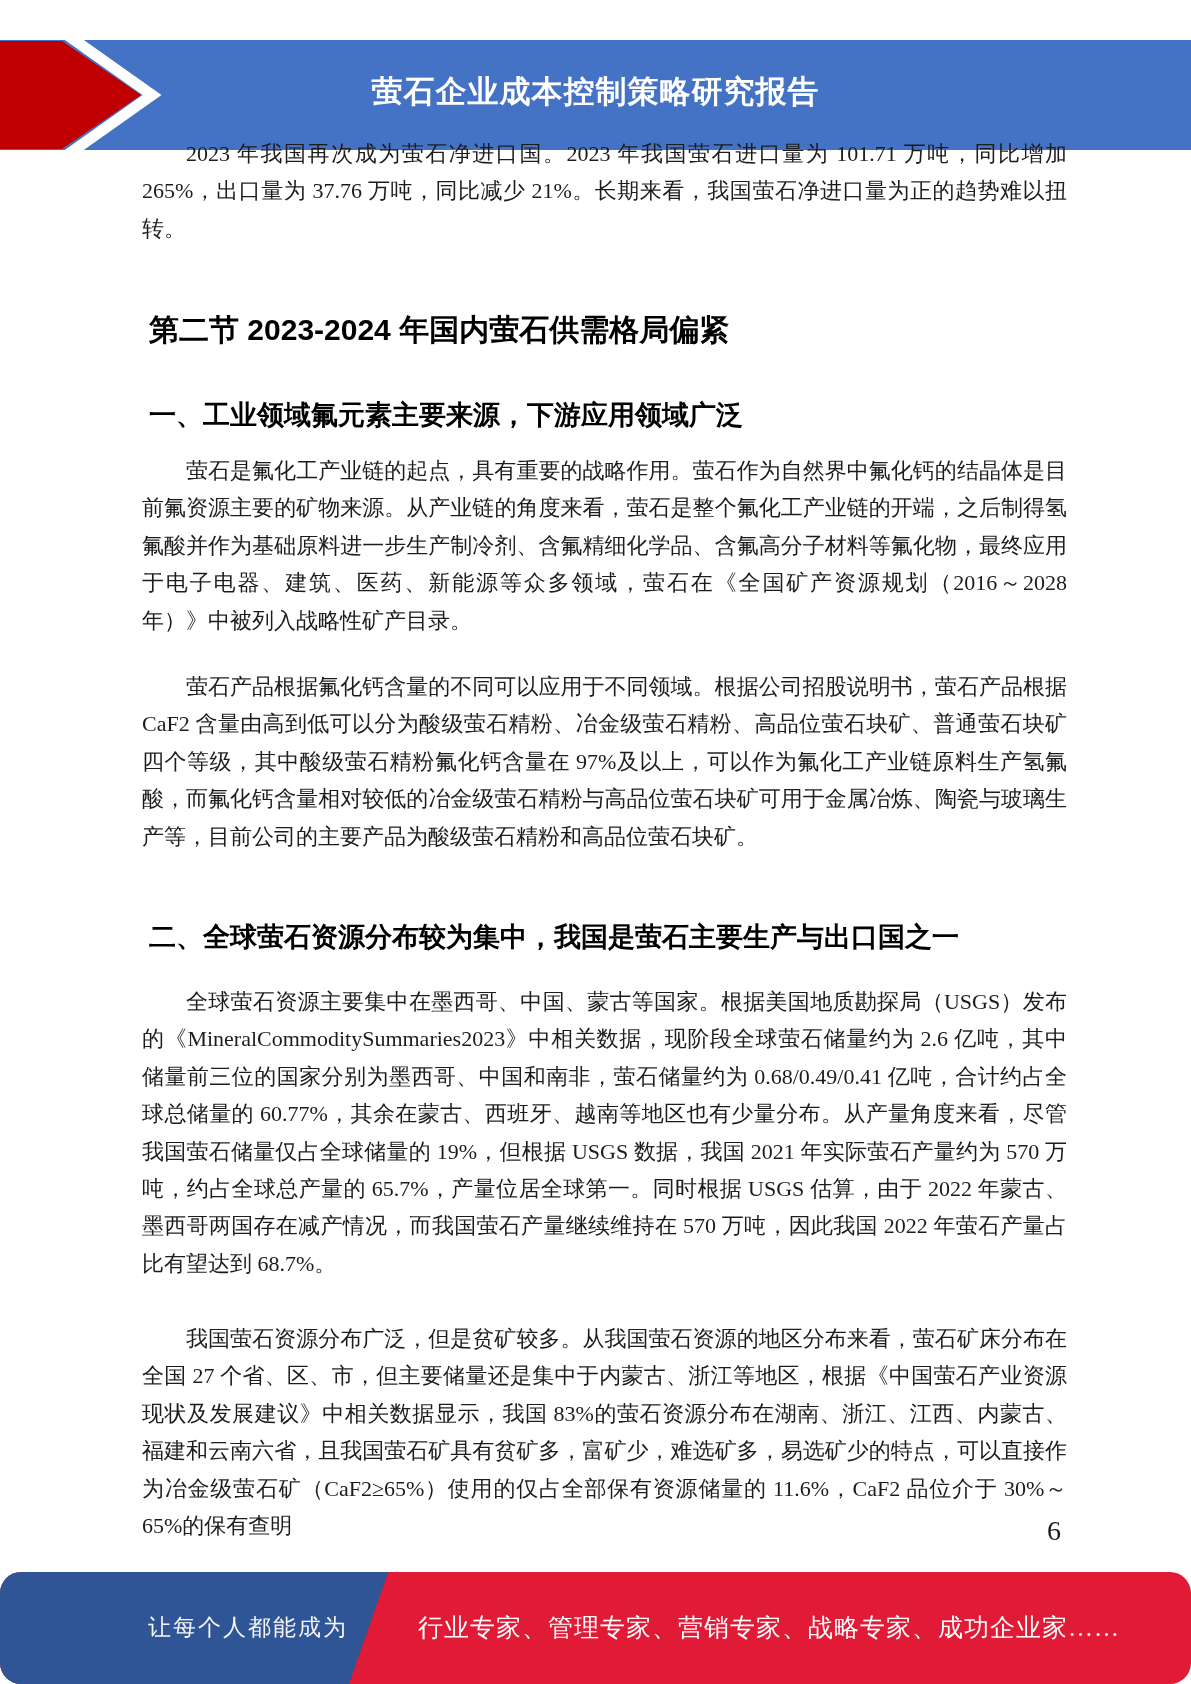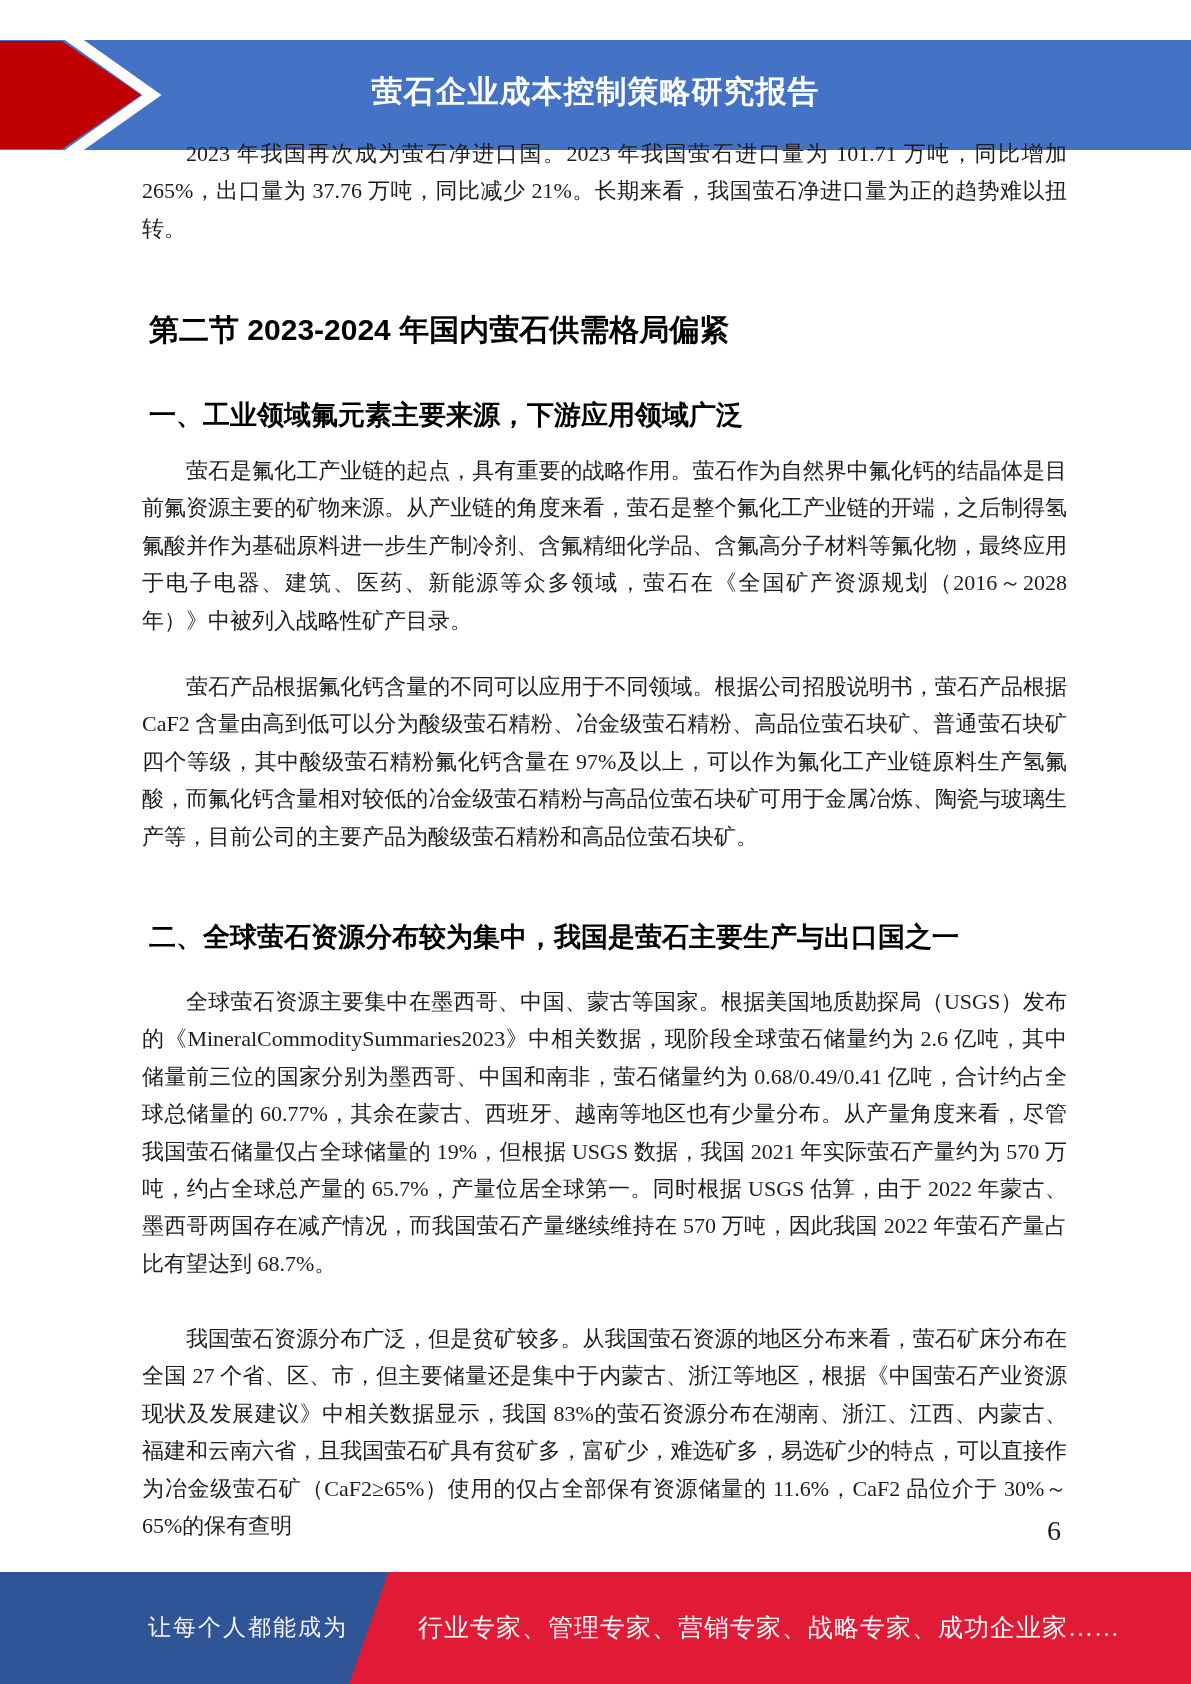--- a/index.html
+++ b/index.html
@@ -47,21 +47,21 @@
   .p-global{top:983px;}
   .p-domestic{top:1320px;}
   .page-number{
     position:absolute;left:142px;top:1515px;width:925px;
     text-align:right;padding-right:6px;box-sizing:border-box;
     font-size:28px;color:#1c1c1c;
   }
   
   .footer{
     position:absolute;left:0;top:1572px;width:1191px;height:112px;
-    background:var(--footer-red);overflow:hidden;
+    background:var(--footer-red);overflow:hidden;border-radius:21px;
   }
   .footer-blue-panel{
     position:absolute;left:0;top:0;width:100%;height:100%;
     background:var(--footer-blue);
     clip-path:polygon(0 0,32.6% 0,29.3% 100%,0 100%);
   }
   .footer-left{
     position:absolute;left:148px;top:0;height:112px;line-height:112px;
     color:#f5f5f5;font-size:23px;letter-spacing:2px;
   }

